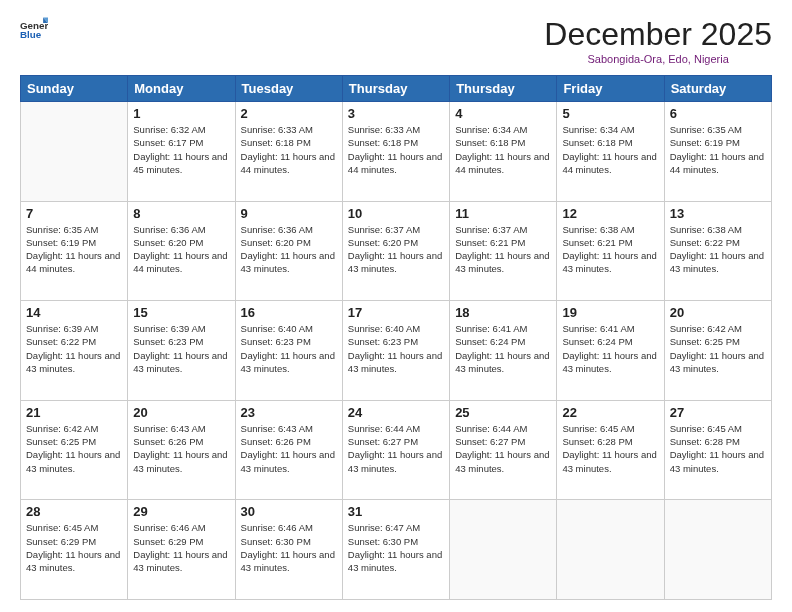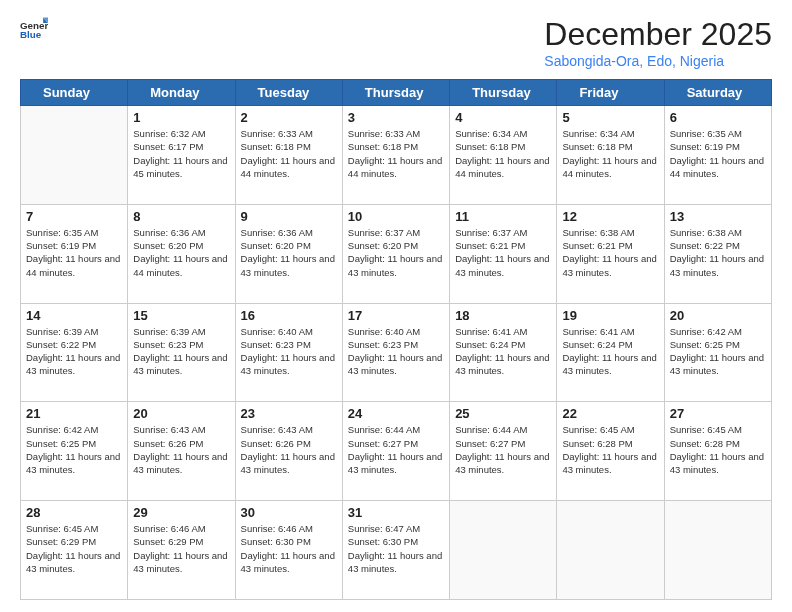--- a/index.html
+++ b/index.html
@@ -26,43 +26,43 @@
     .logo {
       display: flex;
       align-items: center;
       gap: 4px;
     }
     .logo-icon {
       width: 28px;
       height: 28px;
     }
     .title-block {
-      text-align: left;
+      text-align: center;
     }
     .month-title {
       font-size: 32px;
       color: #222;
       font-weight: normal;
     }
     .location {
-      font-size: 14px;
-      color: #3b82f6;
+      font-size: 11px;
+      color: #701a75;
     }
     .calendar {
       flex: 1;
       border: 1px solid #ccc;
       border-collapse: collapse;
       width: 100%;
       table-layout: fixed;
     }
     .calendar th {
       background-color: #2b6cb0;
       color: white;
       text-align: left;
-      padding: 5px 22px;
+      padding: 5px 6px;
       font-size: 13px;
       font-weight: bold;
       border: 1px solid #2558a0;
     }
     .calendar td {
       border: 1px solid #ccc;
       vertical-align: top;
       padding: 4px 5px;
       font-size: 10px;
       color: #333;

